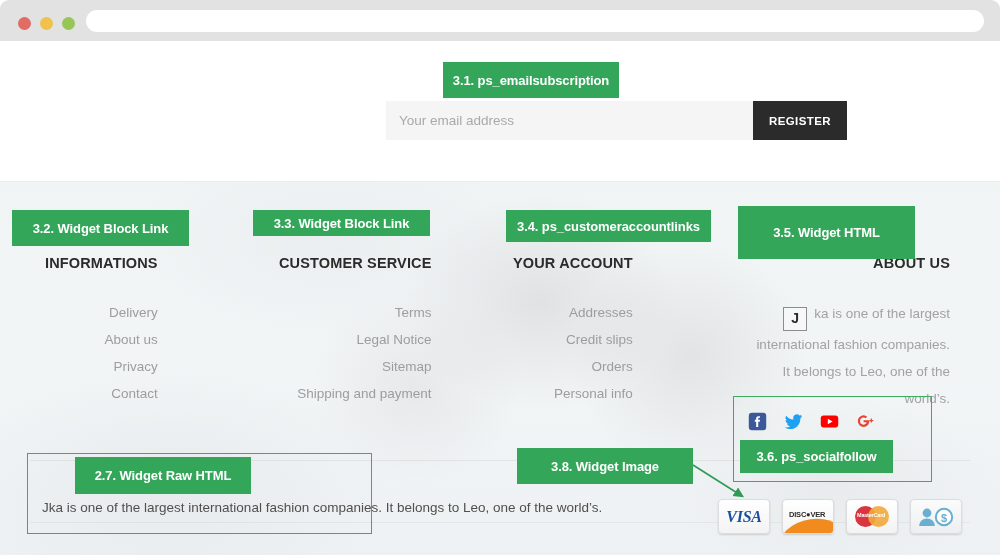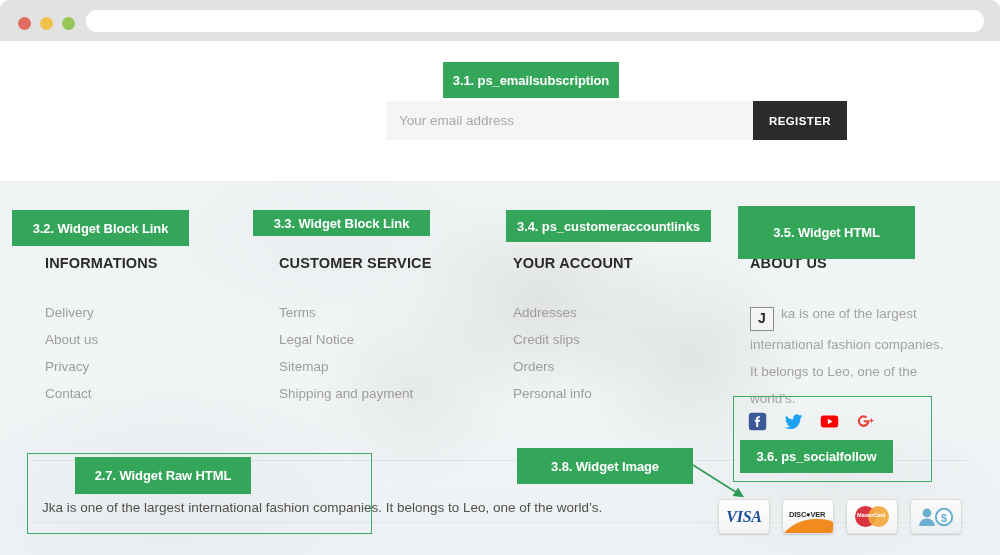--- a/index.html
+++ b/index.html
@@ -140,21 +140,21 @@
     font-weight: bold;
     display: flex;
     align-items: center;
     justify-content: center;
     text-align: center;
     letter-spacing: -0.1px;
     z-index: 20;
   }
 
   
-  .col { position: absolute; z-index: 10; }
+  .col { position: absolute; z-index: 10; text-align: right; }
   .col-heading {
     font-size: 14.5px;
     font-weight: bold;
     color: #2b2b2b;
     letter-spacing: 0.15px;
     margin: 0;
   }
   .col-links { list-style: none; margin: 0; padding: 0; }
   .col-links li { margin: 0; }
   .col-links a {

